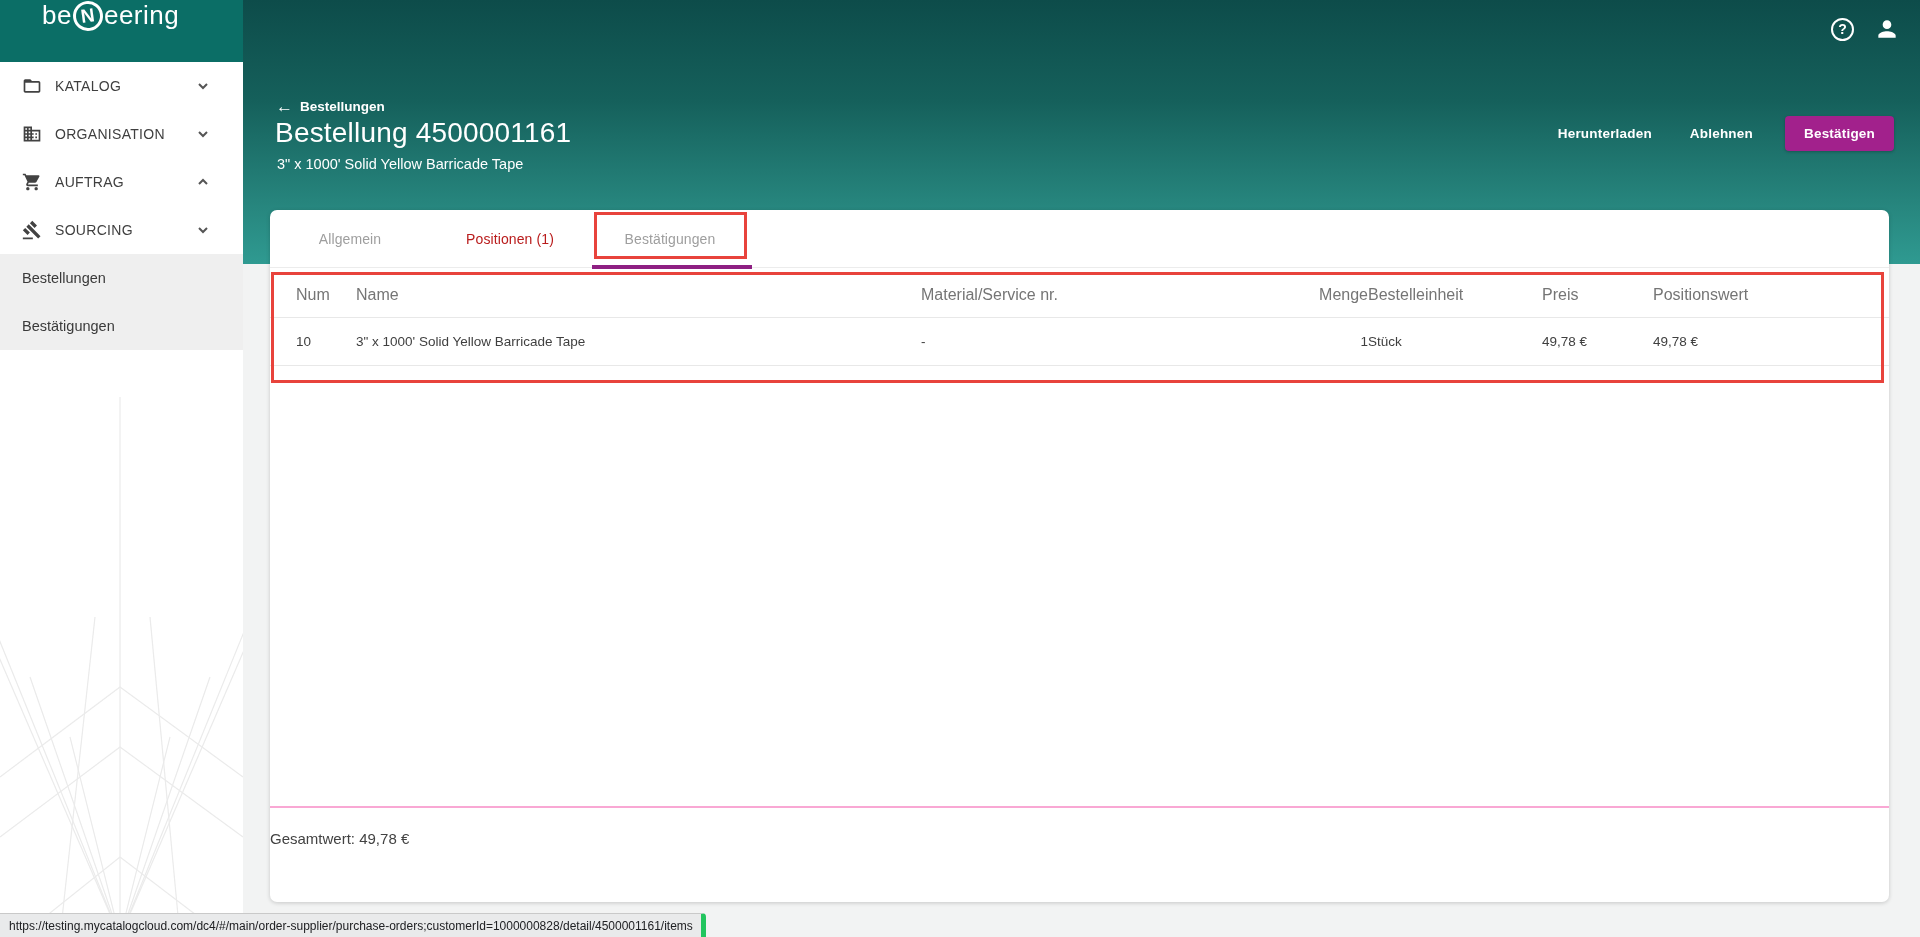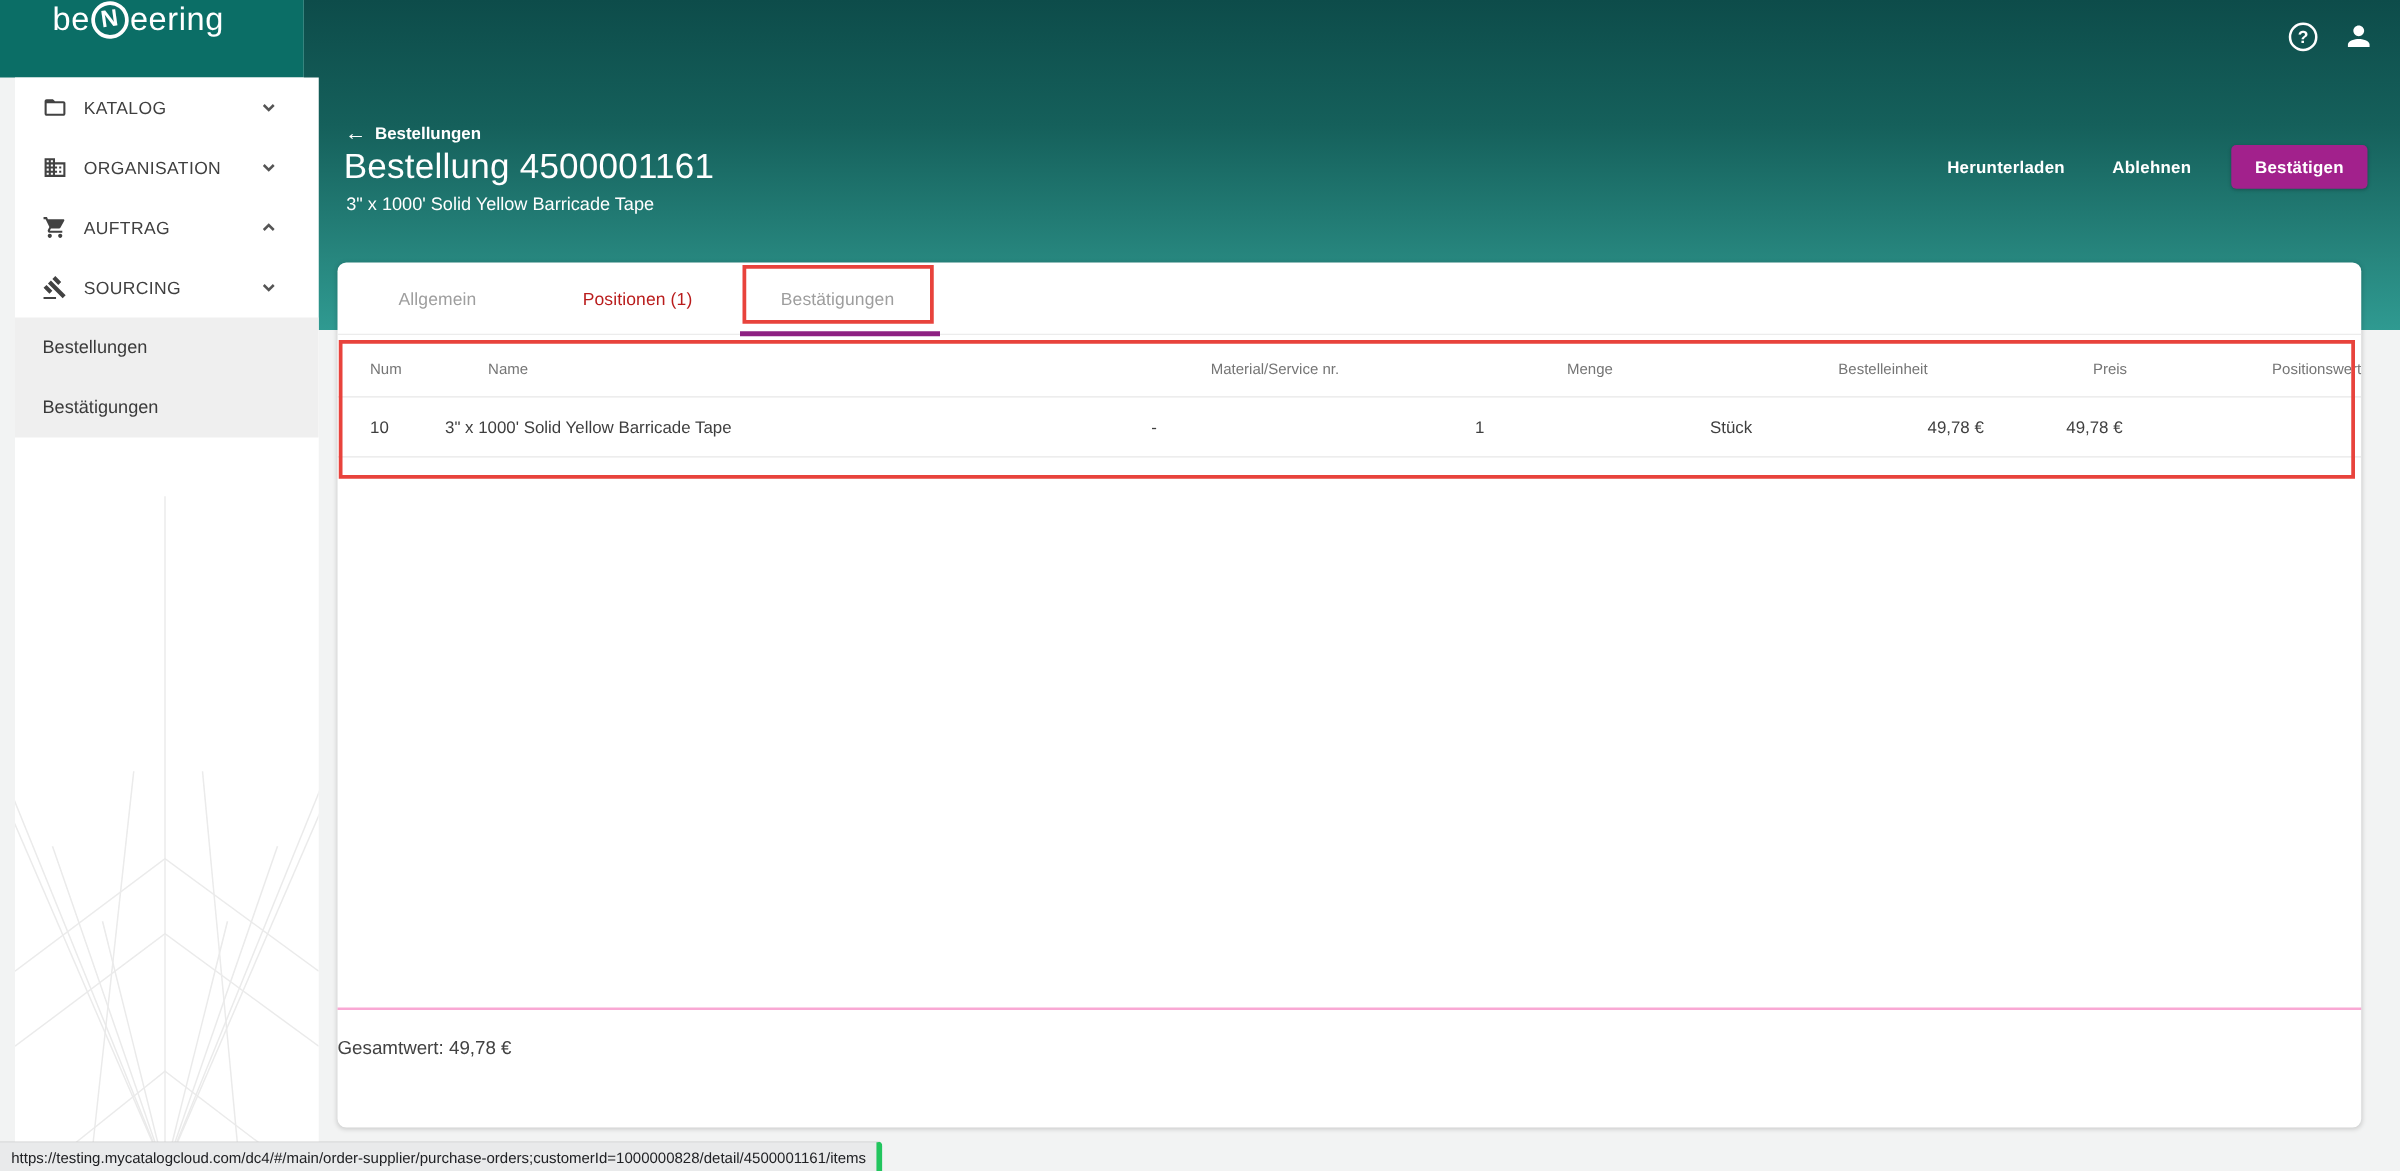--- a/index.html
+++ b/index.html
@@ -28,21 +28,21 @@
   }
   .topbar-icons { position:absolute; right:20px; top:16px; display:flex; gap:20px; align-items:center; }
   .help-icon {
     width:23px; height:23px; border:2px solid #fff; border-radius:50%;
     color:#fff; font-size:14px; font-weight:700; display:flex; align-items:center; justify-content:center;
     cursor:pointer;
   }
   .person-icon { width:26px; height:26px; cursor:pointer; }
 
   
-  .sidebar { position:absolute; left:12px; top:62px; width:243px; height:875px; background:#fff; overflow:hidden; }
+  .sidebar { position:absolute; left:0; top:62px; width:243px; height:875px; background:#fff; overflow:hidden; }
   .watermark { position:absolute; left:0; bottom:0; width:243px; height:620px; opacity:.8; }
   .nav { position:relative; z-index:2; }
   .nav-item {
     height:48px; display:flex; align-items:center; padding:0 34px 0 22px; cursor:pointer;
     color:#3f3f3f; font-size:14px; font-weight:500; letter-spacing:.3px;
   }
   .nav-item svg.mi { width:20px; height:20px; fill:#424242; flex:0 0 auto; }
   .nav-item .lbl { margin-left:13px; flex:1; }
   .nav-item svg.chev { width:12px; height:12px; stroke:#555; fill:none; stroke-width:2; }
   .submenu { background:#efefef; position:relative; z-index:2; }
@@ -79,26 +79,26 @@
     width:160px; display:flex; align-items:center; justify-content:center;
     font-size:14px; color:#9e9e9e; cursor:pointer; letter-spacing:.1px;
   }
   .tab.wide { width:178px; }
   .tab.active { color:#b91c1c; font-weight:500; }
   .ink-bar { position:absolute; left:322px; bottom:-2px; width:160px; height:4px; background:#8e2082; }
 
   
   .tbl { margin-top:4px; }
   .trow { display:flex; align-items:center; border-bottom:1px solid #e8e8e8; }
-  .thead { height:46px; font-size:12px; color:#757575;gap:37px; }
+  .thead { height:46px; font-size:16px; color:#757575; }
   .tdata { height:48px; font-size:13.5px; color:#3f3f3f; cursor:pointer; }
   .c0 { width:86px; padding-left:26px; }
   .c1 { width:565px; }
   .c2 { width:259px; }
-  .c3 { width:188px; }
+  .c3 { width:188px;text-align:right; }
   .c4 { width:174px; }
   .c5 { width:111px; }
   .c6 { flex:1; }
 
   .card-footer {
     position:absolute; left:0; top:596px; width:100%; border-top:2px solid #f9a8d4;
     padding:22px 19px 0 0; 
   }
   .total { font-size:15px; color:#424242; }
 

